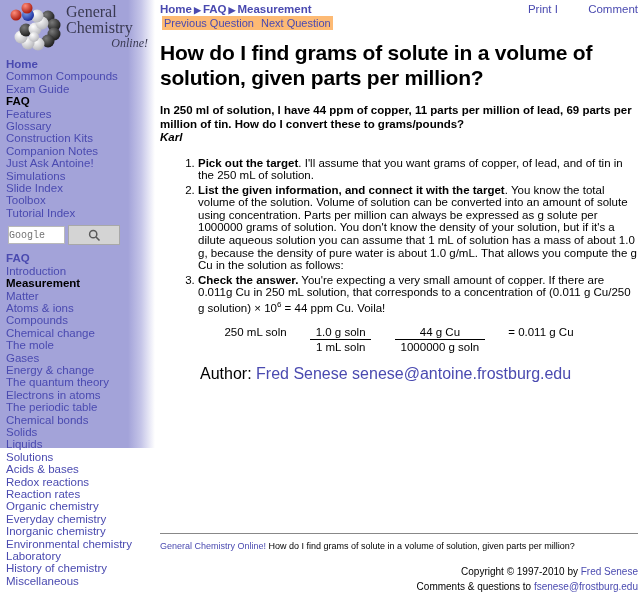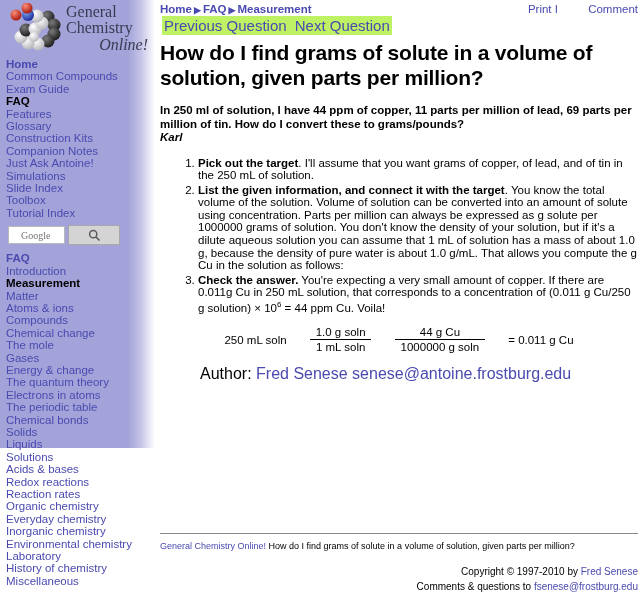--- a/index.html
+++ b/index.html
@@ -43,21 +43,21 @@
     width: 86px;
     color: #3a3a52;
     font-family: "Liberation Serif", serif;
     line-height: 1.02;
   }
   #logo-text .l1, #logo-text .l2 {
     font-size: 16px;
     display: block;
   }
   #logo-text .l3 {
-    font-size: 16px;
+    font-size: 12px;
     font-style: italic;
     display: block;
     text-align: right;
     padding-right: 4px;
   }
 
   .nav-list {
     padding: 0 0 0 6px;
     margin: 0;
   }
@@ -77,24 +77,24 @@
     margin: 6px 0 7px 8px;
     display: flex;
     align-items: center;
   }
   #google-input {
     width: 57px;
     height: 18px;
     box-sizing: border-box;
     border: 1px solid #b9b9b9;
     background: #ffffff;
-    font-family: Liberation Serif, serif;
+    font-family: Liberation Mono, monospace;
     font-size: 10px;
     color: #9a9a9a;
-    padding: 0 12px;
+    padding: 0 0;
     outline: none;
   }
   #search-button {
     margin-left: 3px;
     width: 52px;
     height: 20px;
     box-sizing: border-box;
     border: 1px solid #a8a8a8;
     background: #d4d4d4;
     cursor: pointer;
@@ -138,22 +138,22 @@
     position: absolute;
     right: 0; top: 3px;
     font-size: 11.5px;
     color: #4a4ab0;
     white-space: nowrap;
   }
   #print-comment a { color: #4a4ab0; text-decoration: none; cursor: pointer; margin-left: 27px; }
   #prevnext {
     position: absolute;
     left: 2px; top: 16px;
-    background: #bef264;
-    font-size: 15px;
+    background: #fdba74;
+    font-size: 11px;
     padding: 1px 2px 1px 2px;
     white-space: nowrap;
   }
   #prevnext a { color: #4a4ab0; text-decoration: none; cursor: pointer; }
 
   h1#page-title {
     margin: 8px 0 0 0;
     font-size: 21px;
     line-height: 25px;
     font-weight: bold;
@@ -181,21 +181,21 @@
   }
   ol#steps > li {
     margin-bottom: 2px;
   }
   ol#steps b { font-weight: bold; }
 
   #equation {
     margin: 12px 0 10px 0;
     display: flex;
     justify-content: center;
-    align-items: center;
+    align-items: flex-start;
     font-size: 11.5px;
     color: #000000;
     gap: 17px;
   }
   .eq-term { padding: 0 3px; }
   .frac {
     display: inline-flex;
     flex-direction: column;
     align-items: center;
     margin: 0 3px;

